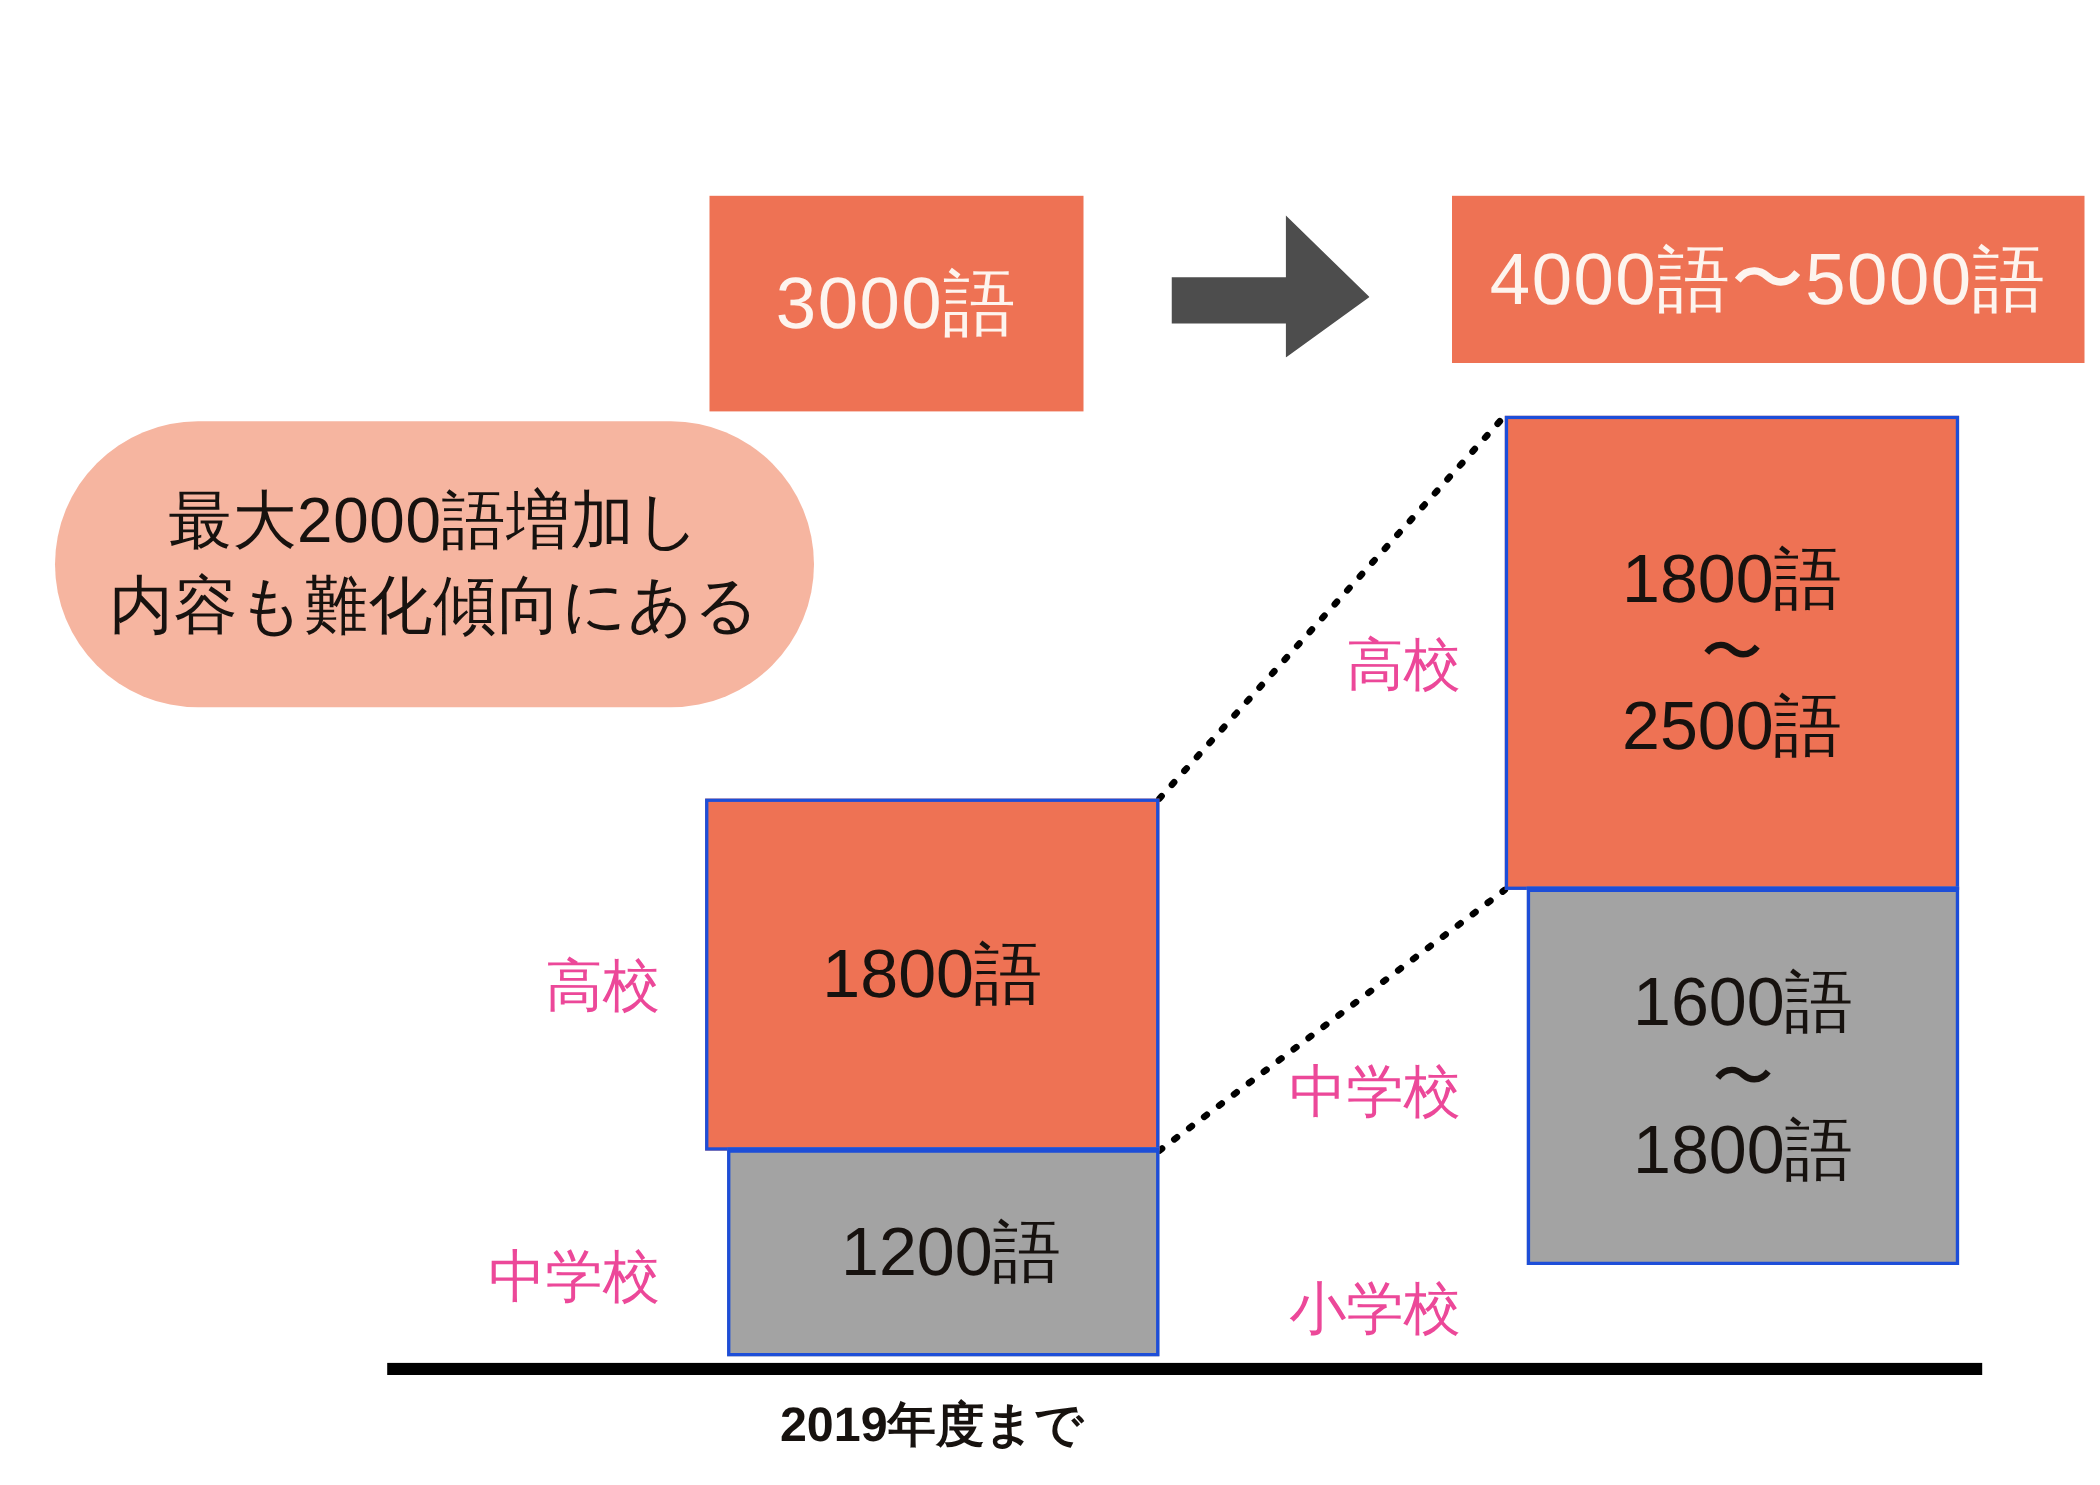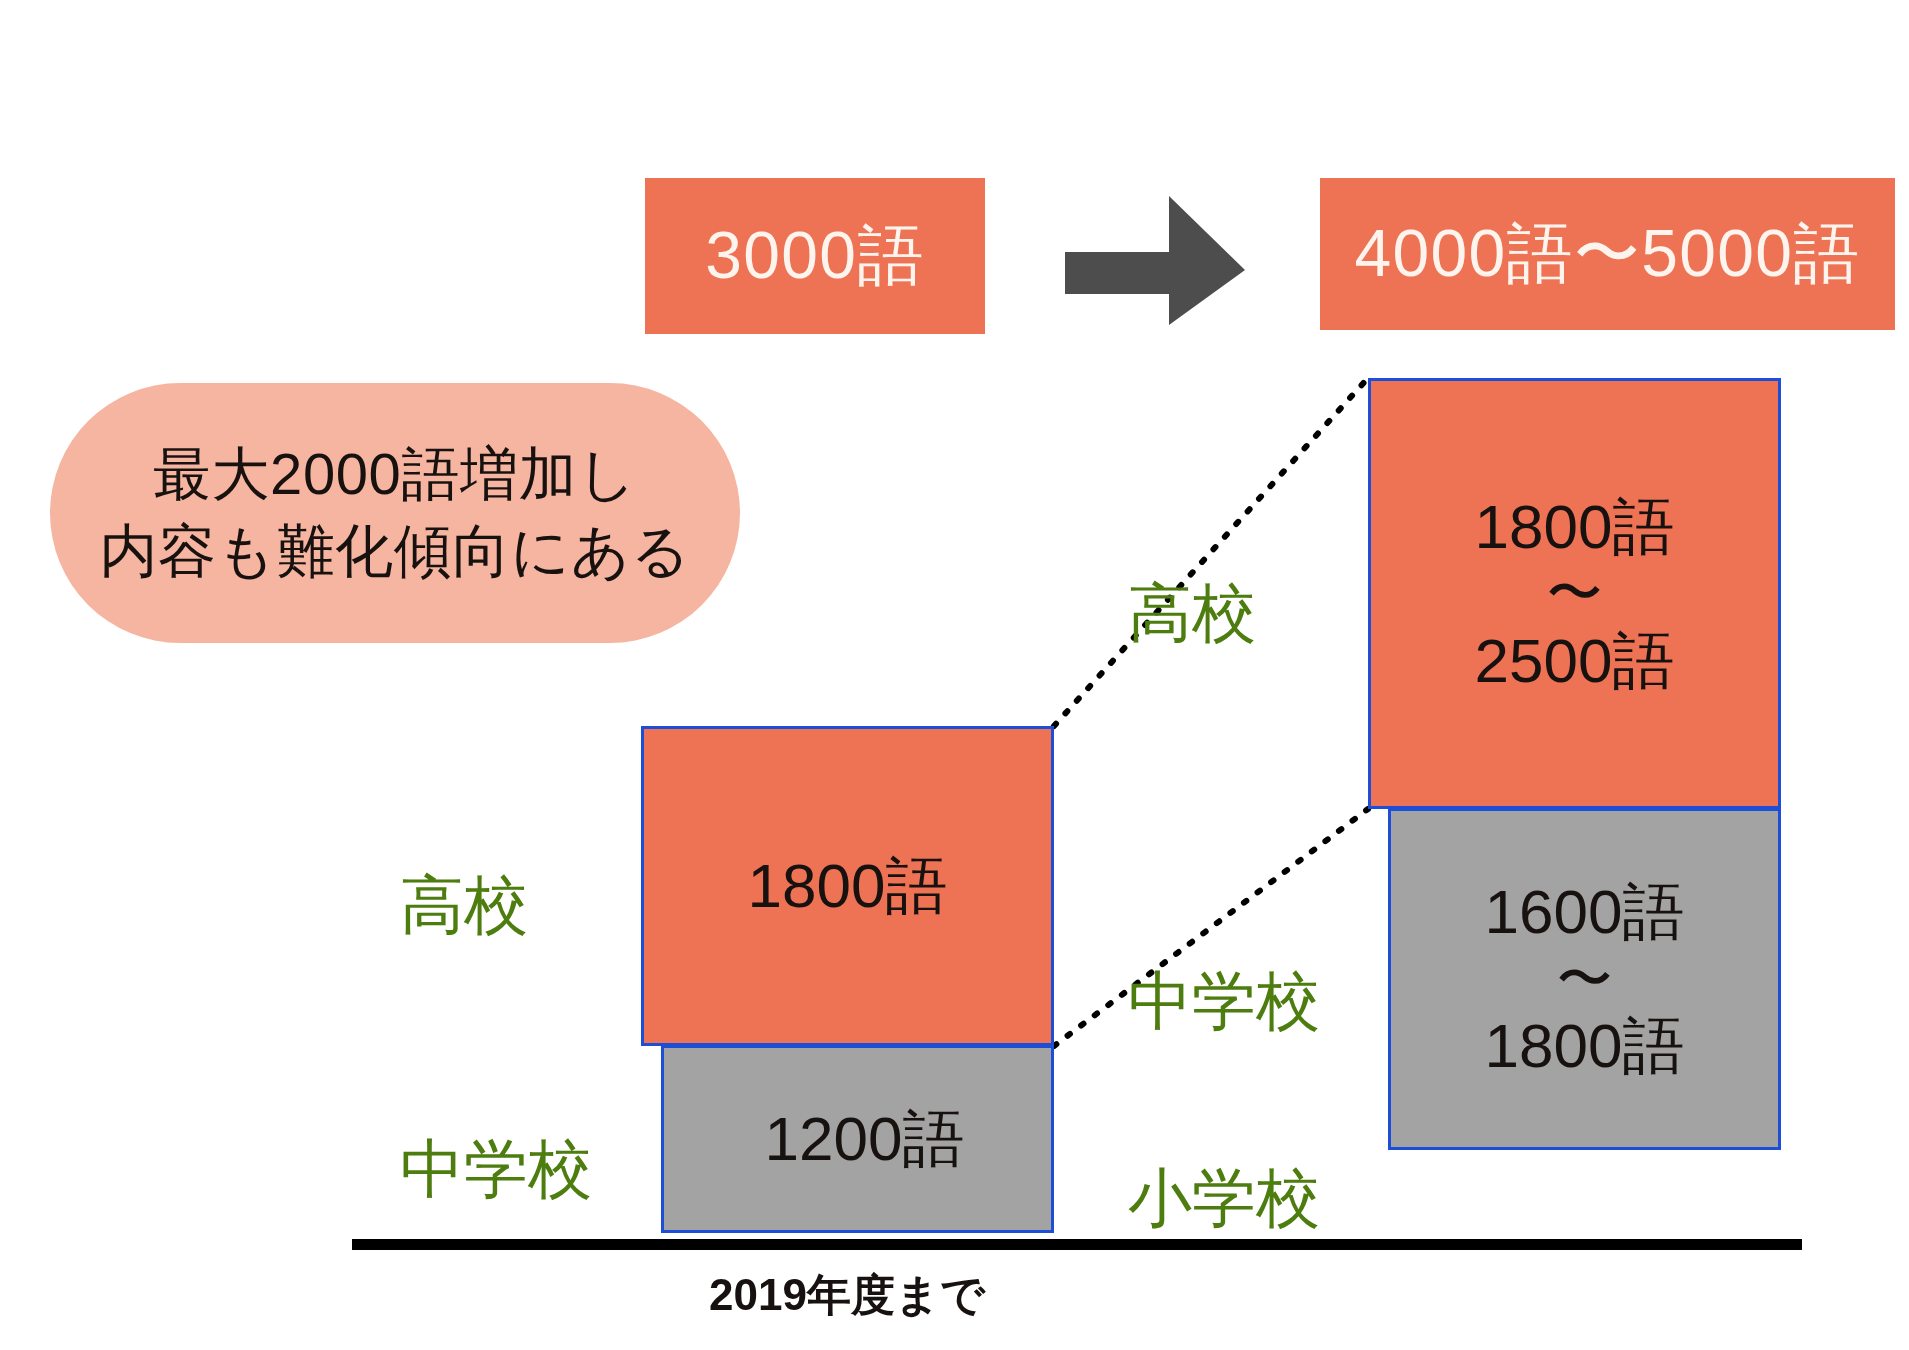--- a/index.html
+++ b/index.html
@@ -28,21 +28,21 @@
     align-items: center;
     justify-content: center;
     font-weight: 500;
     letter-spacing: 0.02em;
     white-space: nowrap;
   }
   #banner-before {
     left: 645px;
     top: 178px;
     width: 340px;
-    height: 156px;
+    height: 196px;
     font-size: 66px;
   }
   #banner-after {
     left: 1320px;
     top: 178px;
     width: 575px;
     height: 152px;
     font-size: 66px;
   }
 
@@ -131,24 +131,25 @@
   #seg-l-hs  { height: 320px; }
   #seg-l-jhs { height: 190px; padding-left: 14px; }
 
   #seg-r-hs  { height: 431px; }
   #seg-r-jhs { height: 344px; }
   #seg-r-es  { height: 86px;  }
 
   
   .row-label {
     position: absolute;
-    font-size: 64px;
+    font-size: 52px;
     font-weight: 500;
-    color: #4d7c0f;
-    white-space: nowrap;
+    color: #ec4899;
+    white-space: nowrap;
+    text-align: right;
   }
   #lbl-l-hs  { left: 400px;  top: 862px;  width: 200px; }
   #lbl-l-jhs { left: 400px;  top: 1126px; width: 200px; }
   #lbl-r-hs  { left: 1128px; top: 570px;  width: 200px; }
   #lbl-r-jhs { left: 1128px; top: 958px;  width: 200px; }
   #lbl-r-es  { left: 1128px; top: 1155px; width: 200px; }
 
   
   .axis-caption {
     position: absolute;

